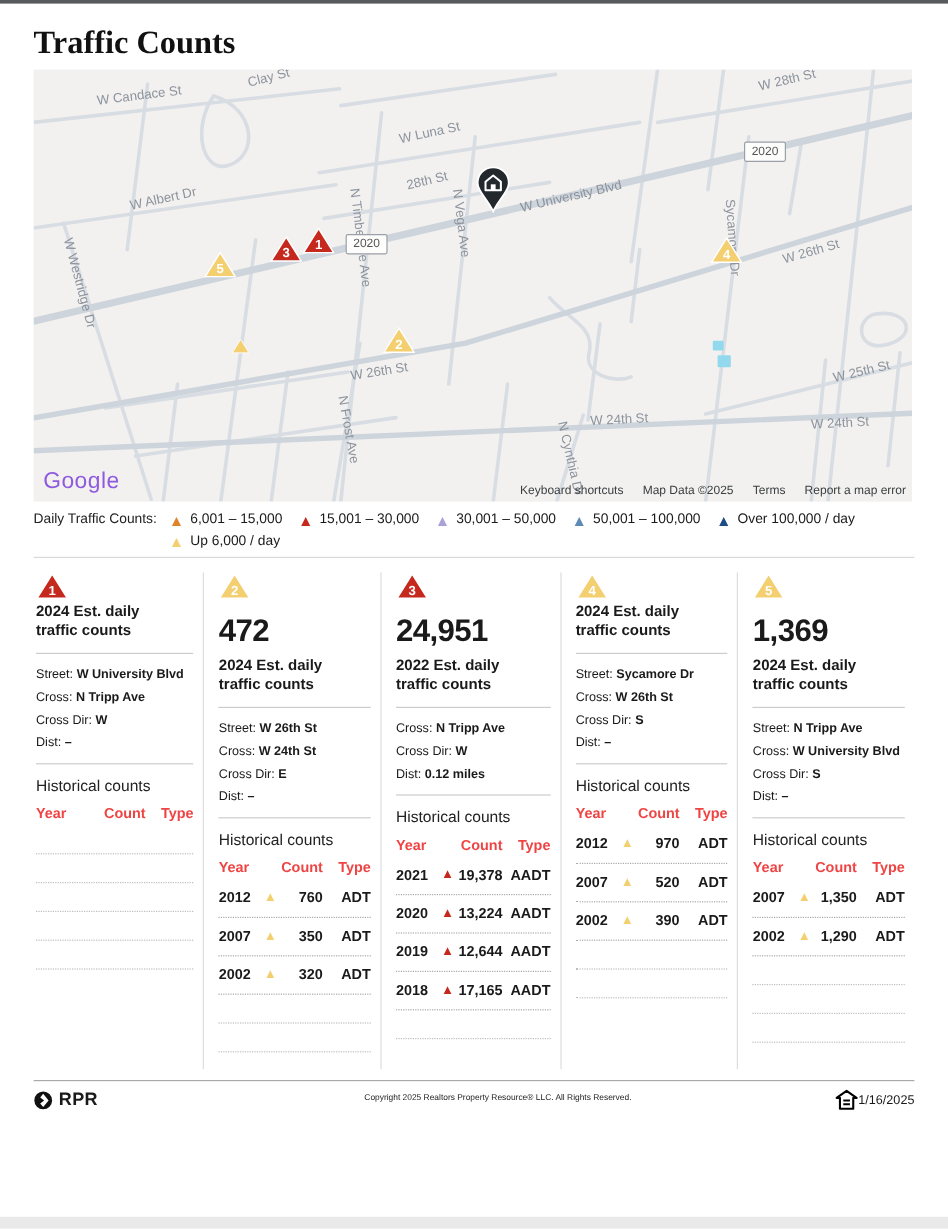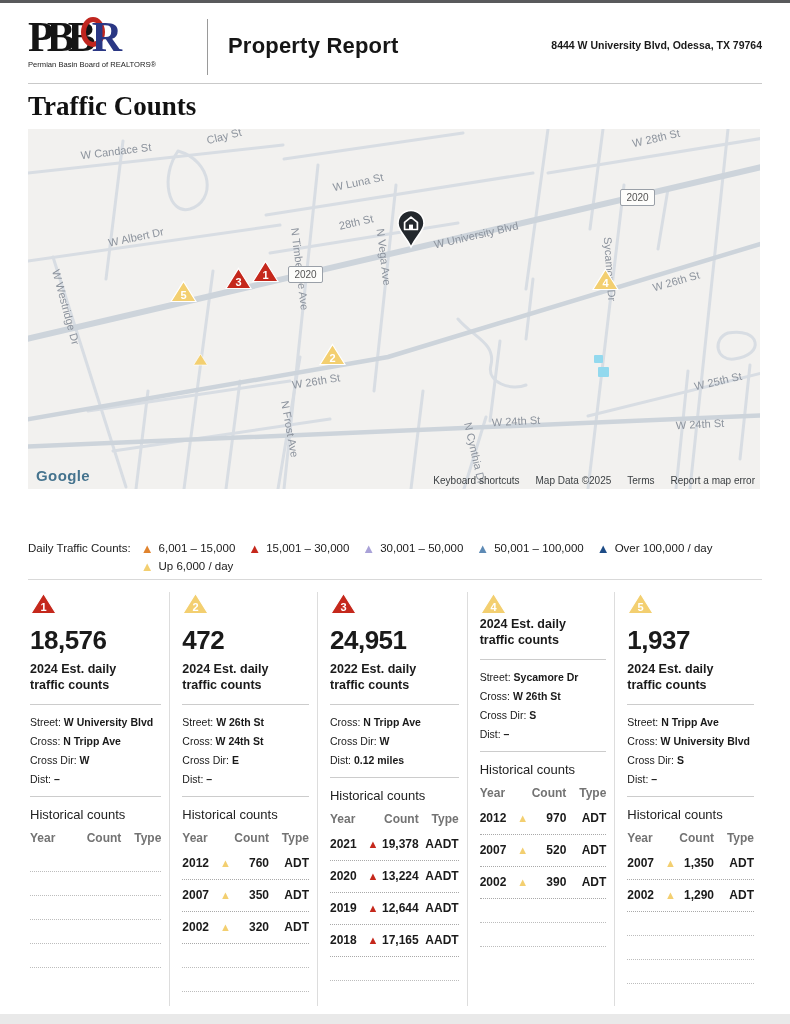--- a/index.html
+++ b/index.html
@@ -22,45 +22,45 @@
   h1.page-title{font-family:"Liberation Serif",serif;font-size:27px;font-weight:700;margin:7px 0 7px;color:#111;}
 
   
   .map{position:relative;width:732px;height:360px;background:#f2f1ef;overflow:hidden;}
   .map svg.roads{position:absolute;left:0;top:0;}
   .mlabel{position:absolute;font-size:11px;color:#8c939d;white-space:nowrap;}
   .shield{position:absolute;width:33px;height:15px;background:#fdfdfb;border:1px solid #9aa0a8;border-radius:2px;font-size:10px;color:#555;display:flex;align-items:center;justify-content:center;}
   .mk{position:absolute;line-height:0;}
   .home-pin{position:absolute;line-height:0;}
   .water{position:absolute;background:#93d9ee;border-radius:1px;}
-  .glogo{position:absolute;left:8px;bottom:5px;font-size:15px;font-weight:700;color:#0c4a6e;letter-spacing:.4px;opacity:.75;}
+  .glogo{position:absolute;left:8px;bottom:5px;font-size:19px;font-weight:400;color:#6d28d9;letter-spacing:.4px;opacity:.75;}
   .attr{position:absolute;right:5px;bottom:3px;display:flex;gap:16px;font-size:10px;color:#3c4043;}
   .attr span{white-space:nowrap;}
 
   
-  .legend{display:flex;align-items:flex-start;padding:7px 0 5px;border-bottom:1px solid #d9d9d9;font-size:11.5px;line-height:1.4;margin-top:44px;}
+  .legend{display:flex;align-items:flex-start;padding:7px 0 5px;border-bottom:1px solid #d9d9d9;font-size:11.5px;line-height:1.4;}
   .legend-label{white-space:nowrap;margin-right:10px;color:#222;}
   .legend-items{display:flex;flex-wrap:wrap;row-gap:2px;max-width:620px;}
   .leg{display:flex;align-items:center;margin-right:13px;white-space:nowrap;color:#1a1a1a;}
   .leg .tri{font-size:13px;margin-right:5px;line-height:1;}
 
   
   .cols{display:grid;grid-template-columns:repeat(5,1fr);margin-top:12px;min-height:414px;}
   .col{padding:0 8px 4px 12px;}
   .col:first-child{padding-left:2px;}
   .col + .col{border-left:1px solid #ddd;}
   .col-mk{height:24px;}
   .col-count{font-size:26px;font-weight:700;margin:9px 0 5px;letter-spacing:-.5px;}
   .col-cap{font-size:12.5px;font-weight:700;line-height:1.3;max-width:100px;}
   hr.sep{border:none;border-top:1px solid #ccc;margin:10px 0;}
   .info{font-size:10.5px;line-height:1.35;}
   .info > div{margin-bottom:5px;}
   .hist-title{font-size:13px;margin:2px 0 9px;color:#222;}
   .hrow{display:grid;grid-template-columns:34px 18px 1fr 40px;align-items:center;font-size:12px;}
-  .hrow.head{color:#737373;font-weight:700;margin-bottom:3px;}
+  .hrow.head{color:#ef4444;font-weight:700;margin-bottom:3px;}
   .hrow.data{font-weight:700;padding:8px 0 9px;border-bottom:1px dotted #a9a9a9;}
   .hrow.empty{height:23px;border-bottom:1px dotted #bdbdbd;}
   .hrow .r{text-align:right;}
   .hrow .tri{font-size:11px;text-align:center;line-height:1;}
 
   .note{font-size:13px;margin:12px 0 0;color:#111;}
 
   
   .footer{display:flex;align-items:center;border-top:1px solid #a9a9a9;margin-top:9px;padding:6px 0 8px;}
   .rpr{display:flex;align-items:center;gap:5px;font-size:15px;font-weight:700;letter-spacing:.3px;}
@@ -68,29 +68,20 @@
   .eh-icon{margin-left:8px;line-height:0;}
   .fdate{margin-left:auto;font-size:10.5px;}
   .bottomstrip{position:absolute;left:0;right:0;bottom:0;height:10px;background:#e9e9e9;}
 </style>
 </head>
 <body>
 
 <div class="topline"></div>
 <div class="page">
 
-  <div class="header">
-    <div class="logo-block">
-      <div class="pbbr-line"><span class="pbbr-main">PBB</span><span class="pbbr-ring"></span><span class="pbbr-r">R</span></div>
-      <div class="logo-sub">Permian Basin Board of REALTORS®</div>
-    </div>
-    <div class="vdiv"></div>
-    <div class="report-title">Property Report</div>
-    <div class="address">8444 W University Blvd, Odessa, TX 79764</div>
-  </div>
 
   <h1 class="page-title">Traffic Counts</h1>
 
   <div class="map">
     <svg class="roads" width="732" height="360" viewBox="0 0 732 360">
       <g stroke="#d8dde3" stroke-width="3" fill="none" stroke-linecap="round">
         <path d="M0,44 L255,16"></path>
           <path d="M256,30 L435,4"></path>
         <path d="M150,22 C185,32 188,72 162,80 C140,86 132,48 150,22"></path>
         <path d="M238,86 L505,44"></path>
@@ -224,21 +215,20 @@
         </span>
       </div>
   </div>
 
   <div class="cols" id="cols">
       <div class="col">
         <div class="col-mk"><svg width="27" height="23" viewBox="0 0 27 23">
             <path d="M13.5 1.5 L26 21.5 L1 21.5 Z" fill="#c5281c" stroke="#ffffff" stroke-width="1.2"></path>
             <text x="13.5" y="18.5" text-anchor="middle" font-size="11" font-weight="bold" fill="#fff" font-family="Liberation Sans,sans-serif">1</text>
           </svg></div>
-        <div class="col-count">18,576</div>
         <div class="col-cap">2024 Est. daily traffic counts</div>
         <hr class="sep">
         <div class="info">
           <div><span>Street: </span><b>W University Blvd</b></div>
           <div><span>Cross: </span><b>N Tripp Ave</b></div>
           <div><span>Cross Dir: </span><b>W</b></div>
           <div><span>Dist: </span><b>–</b></div>
         </div>
         <hr class="sep">
         <div class="hist-title">Historical counts</div>
@@ -384,21 +374,21 @@
           <b class="r">ADT</b>
         </div>
         <div class="hrow empty"></div>
         <div class="hrow empty"></div>
       </div>
       <div class="col">
         <div class="col-mk"><svg width="27" height="23" viewBox="0 0 27 23">
             <path d="M13.5 1.5 L26 21.5 L1 21.5 Z" fill="#f3cf70" stroke="#ffffff" stroke-width="1.2"></path>
             <text x="13.5" y="18.5" text-anchor="middle" font-size="11" font-weight="bold" fill="#fff" font-family="Liberation Sans,sans-serif">5</text>
           </svg></div>
-        <div class="col-count">1,937</div>
+        <div class="col-count">1,369</div>
         <div class="col-cap">2024 Est. daily traffic counts</div>
         <hr class="sep">
         <div class="info">
           <div><span>Street: </span><b>N Tripp Ave</b></div>
           <div><span>Cross: </span><b>W University Blvd</b></div>
           <div><span>Cross Dir: </span><b>S</b></div>
           <div><span>Dist: </span><b>–</b></div>
         </div>
         <hr class="sep">
         <div class="hist-title">Historical counts</div>

